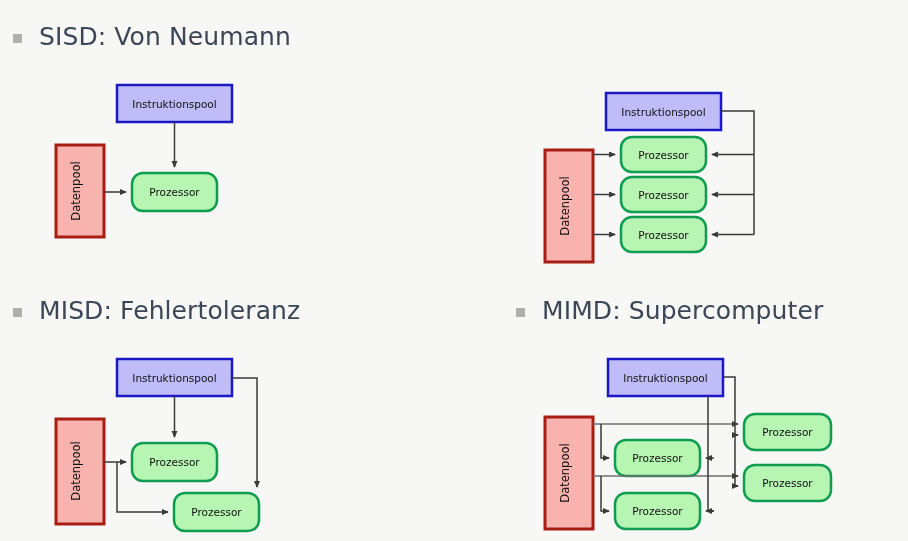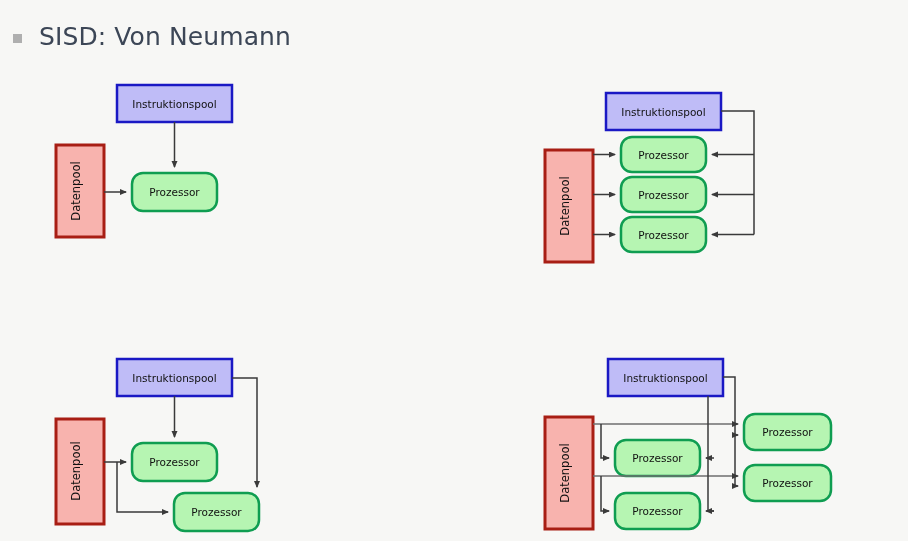--- a/index.html
+++ b/index.html
@@ -144,20 +144,24 @@
 
         <path d="M182,29 L215,29 L215,152.5" stroke="#3A3A3A" stroke-width="1.5" fill="none"></path>
         <path d="M215,72.5 L173,72.5" stroke="#3A3A3A" stroke-width="1.5" fill="none" marker-end="url(#ah2l)"></path>
         <path d="M215,112.5 L173,112.5" stroke="#3A3A3A" stroke-width="1.5" fill="none" marker-end="url(#ah2l)"></path>
         <path d="M215,152.5 L173,152.5" stroke="#3A3A3A" stroke-width="1.5" fill="none" marker-end="url(#ah2l)"></path>
       </svg>
     </div>
   </div>
 
   <div class="quadrant" style="left:13px; top:296px; width:440px; height:245px;">
+    <div class="q-header">
+      <span class="bullet"></span>
+      <span class="q-title">MISD: Fehlertoleranz</span>
+    </div>
 
     <div class="diagram" style="left:16px; top:55px;">
       <svg width="260" height="195" viewBox="0 0 260 195">
         <defs>
           <marker id="ah3" markerWidth="7" markerHeight="7" refX="6" refY="3" orient="auto" markerUnits="userSpaceOnUse">
             <path d="M0,0 L7,3 L0,6 z" fill="#3A3A3A"></path>
           </marker>
         </defs>
 
         <g>
@@ -181,20 +185,24 @@
 
         <path d="M145.5,45 L145.5,86" stroke="#3A3A3A" stroke-width="1.5" fill="none" marker-end="url(#ah3)"></path>
         <path d="M203,27 L228,27 L228,136" stroke="#3A3A3A" stroke-width="1.5" fill="none" marker-end="url(#ah3)"></path>
         <path d="M75,111 L97,111" stroke="#3A3A3A" stroke-width="1.5" fill="none" marker-end="url(#ah3)"></path>
         <path d="M88,111 L88,161 L139,161" stroke="#3A3A3A" stroke-width="1.5" fill="none" marker-end="url(#ah3)"></path>
       </svg>
     </div>
   </div>
 
   <div class="quadrant" style="left:516px; top:296px; width:392px; height:245px;">
+    <div class="q-header">
+      <span class="bullet"></span>
+      <span class="q-title">MIMD: Supercomputer</span>
+    </div>
 
     <div class="diagram" style="left:20px; top:56px;">
       <svg width="320" height="200" viewBox="0 0 320 200">
         <defs>
           <marker id="ah4" markerWidth="7" markerHeight="7" refX="6" refY="3" orient="auto" markerUnits="userSpaceOnUse">
             <path d="M0,0 L7,3 L0,6 z" fill="#3A3A3A"></path>
           </marker>
         </defs>
 
         <g>

